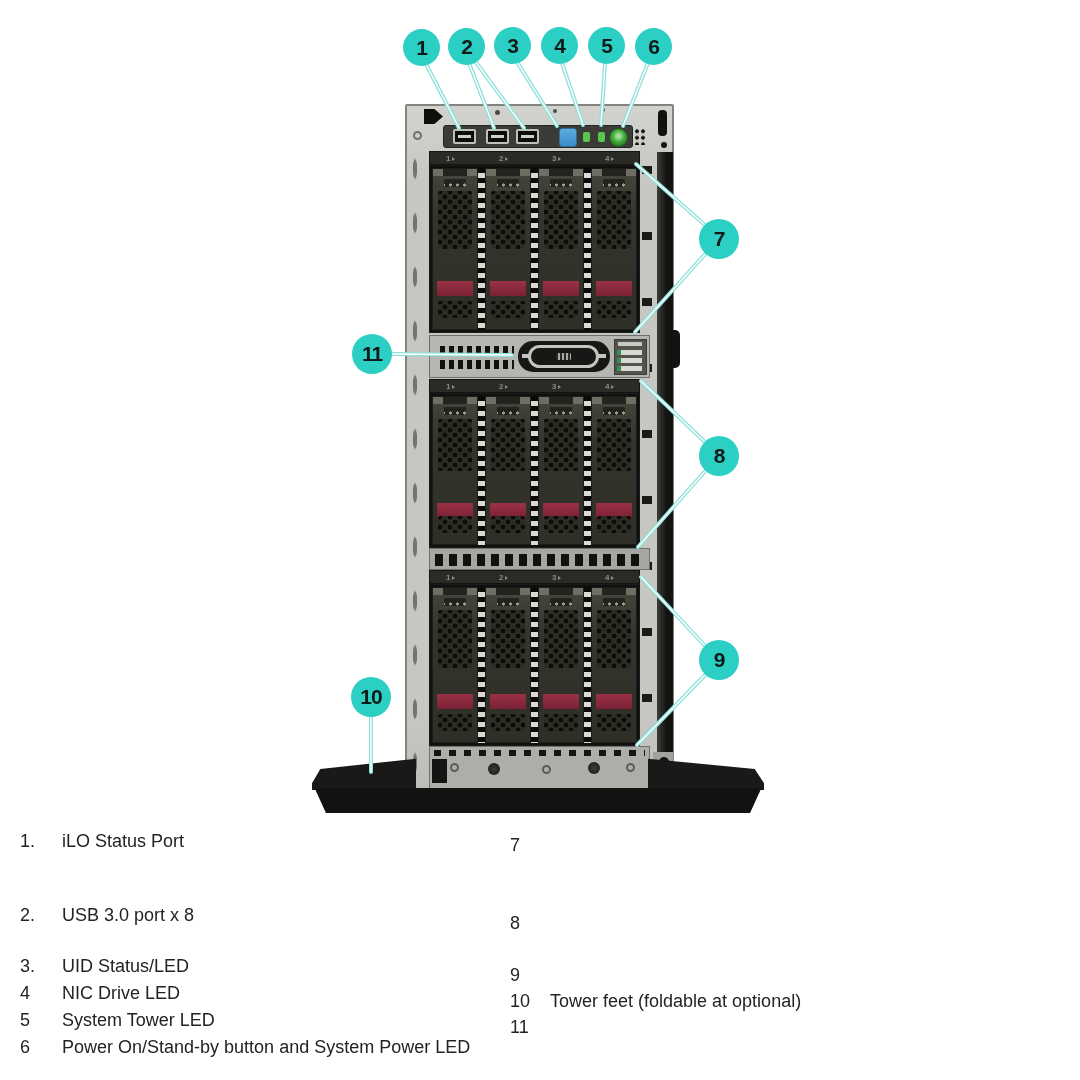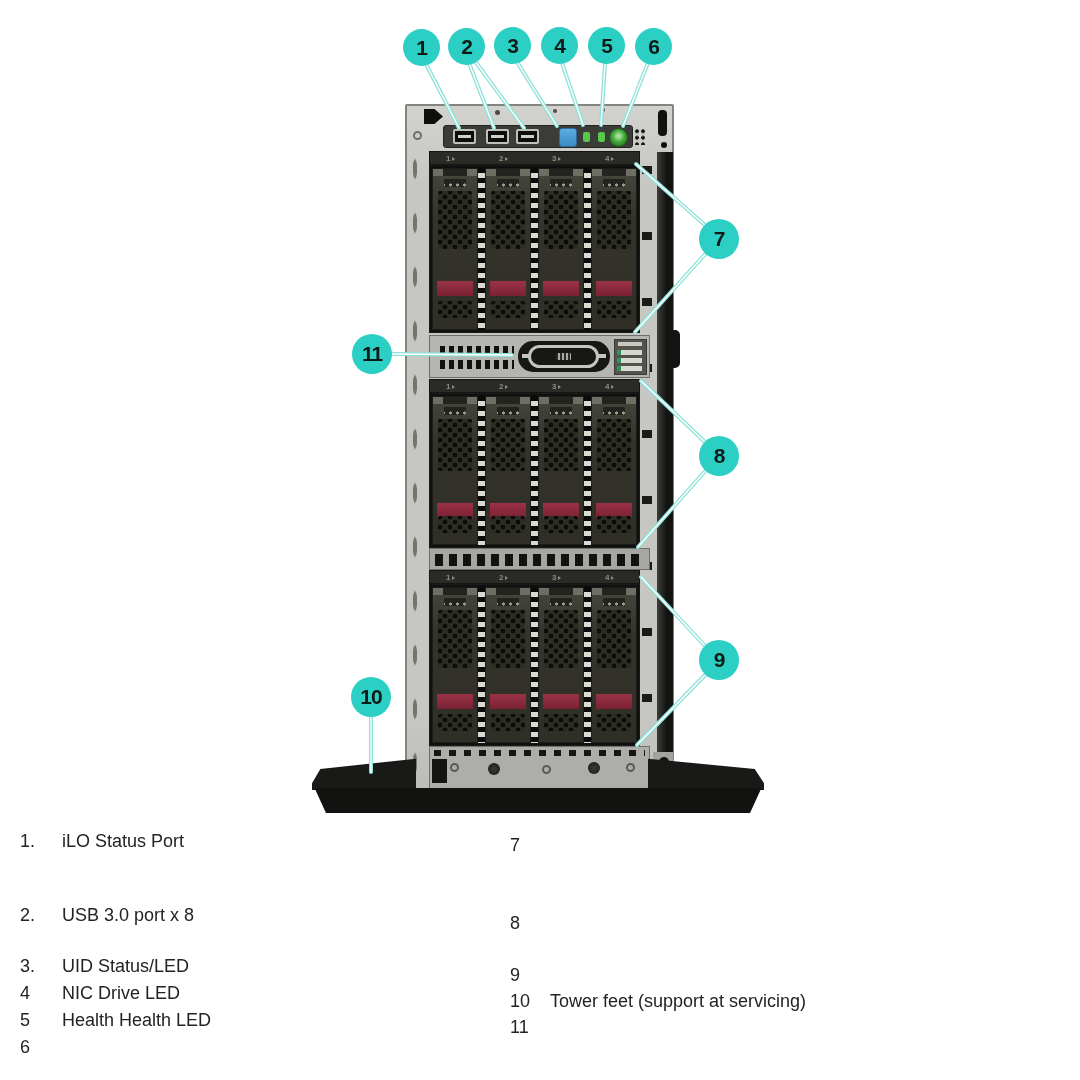--- a/index.html
+++ b/index.html
@@ -378,36 +378,37 @@
   <div class="lg lgl" style="top:953px;">
       <span class="n">3.</span>
       <span class="t">UID Status/LED</span>
     </div>
   <div class="lg lgl" style="top:980px;">
       <span class="n">4</span>
       <span class="t">NIC Drive LED</span>
     </div>
   <div class="lg lgl" style="top:1007px;">
       <span class="n">5</span>
-      <span class="t">Health Health LED</span>
+      <span class="t">System Tower LED</span>
     </div>
   <div class="lg lgl" style="top:1034px;">
       <span class="n">6</span>
+      <span class="t">Power On/Stand-by button and System Power LED</span>
     </div>
 
   <div class="lg lgr" style="top:832px;">
       <span class="n">7</span>
     </div>
   <div class="lg lgr" style="top:910px;">
       <span class="n">8</span>
     </div>
   <div class="lg lgr" style="top:962px;">
       <span class="n">9</span>
     </div>
   <div class="lg lgr" style="top:988px;">
       <span class="n">10</span>
-      <span class="t">Tower feet (support at servicing)</span>
+      <span class="t">Tower feet (foldable at optional)</span>
     </div>
   <div class="lg lgr" style="top:1014px;">
       <span class="n">11</span>
     </div>
 
 </div>
 
 </body></html>

